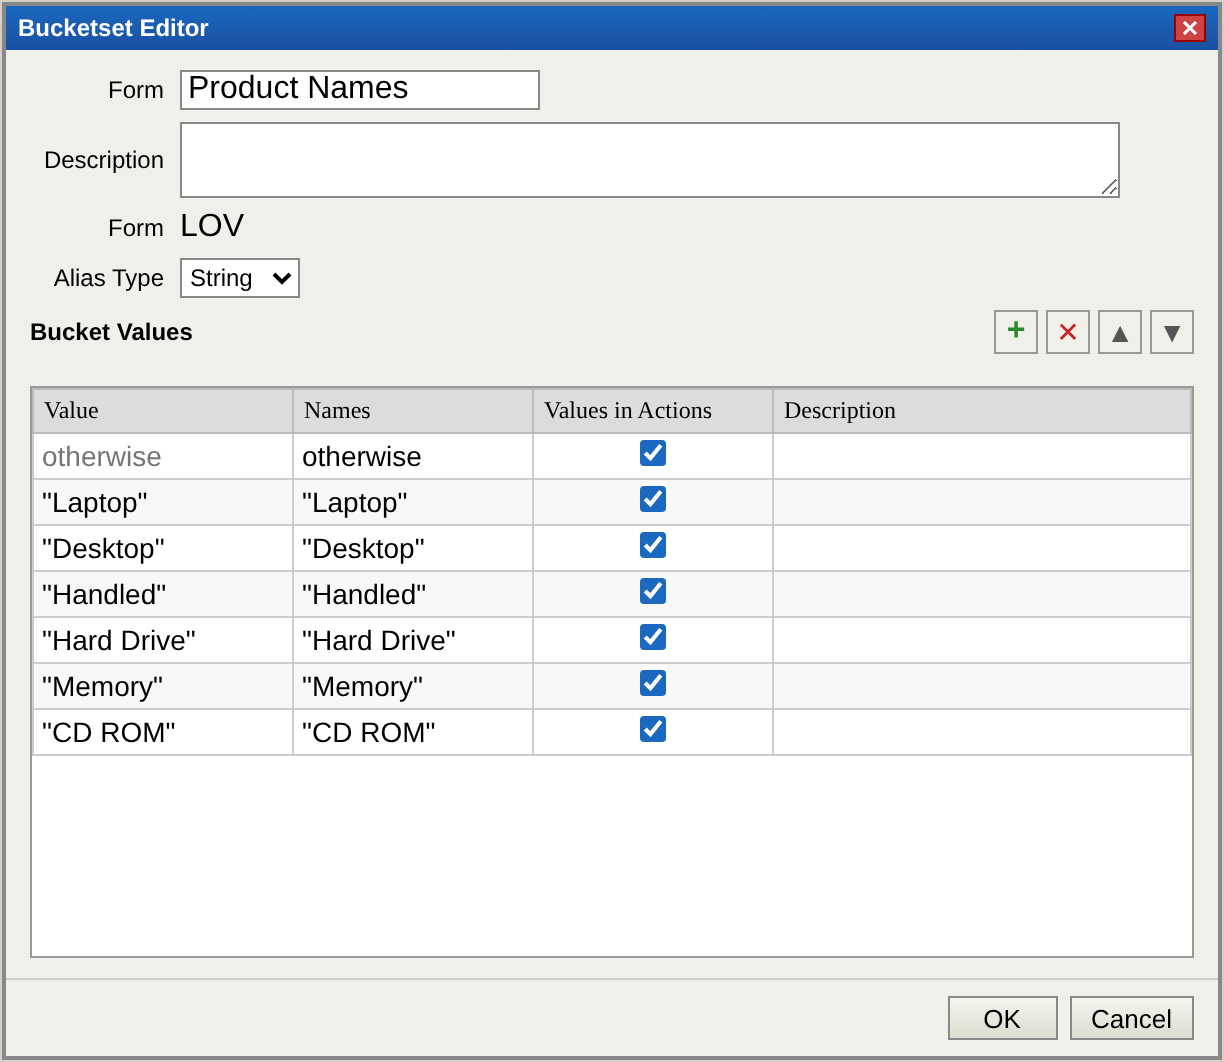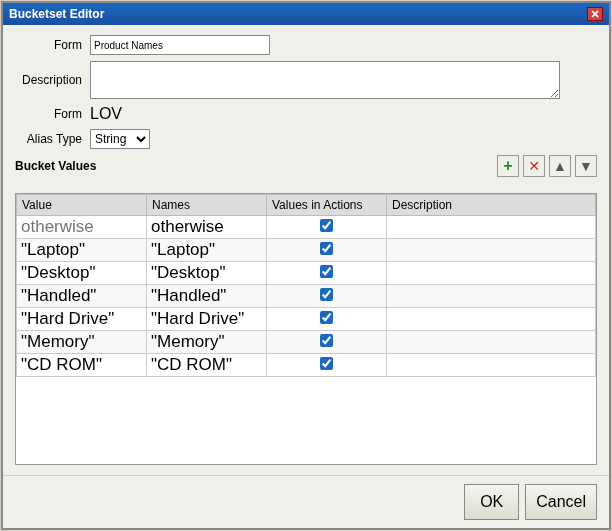--- a/index.html
+++ b/index.html
@@ -62,21 +62,21 @@
       width: 75px;
       text-align: right;
       padding-right: 8px;
       font-size: 12px;
       color: #000;
     }
     .form-input {
       height: 20px;
       border: 1px solid #888;
       background: white;
-      font-size: 10px;
+      font-size: 16px;
       padding: 1px 3px;
     }
     .name-input { width: 180px; }
     .desc-input { width: 470px; height: 38px; }
     .form-value {
       font-size: 16px;
     }
     .data-type-select {
       height: 20px;
       font-size: 12px;
@@ -136,38 +136,39 @@
     }
     thead tr {
       background: #dcdcdc;
     }
     thead th {
       border: 1px solid #bbb;
       padding: 3px 5px;
       text-align: left;
       font-weight: normal;
       font-size: 12px;
+      font-family: Liberation Serif, serif;
     }
     tbody tr {
       background: white;
     }
     tbody tr:nth-child(even) {
       background: #f8f8f8;
     }
     tbody td {
       border: 1px solid #ccc;
       padding: 2px 4px;
       height: 22px;
     }
     .cell-input {
       width: 100%;
       height: 18px;
       border: none;
       background: transparent;
-      font-size: 17px;
+      font-size: 14px;
       font-family: Arial, sans-serif;
       outline: none;
       color: #000;
     }
     .cell-input.placeholder {
       color: #999;
     }
     .cell-checkbox-td {
       text-align: center;
     }
@@ -178,25 +179,25 @@
     }
     .dialog-footer {
       display: flex;
       justify-content: flex-end;
       align-items: center;
       padding: 8px 12px;
       gap: 6px;
       border-top: 1px solid #ccc;
     }
     .footer-btn {
-      height: 36px;
+      height: 22px;
       min-width: 55px;
       border: 1px solid #888;
       background: linear-gradient(to bottom, #f5f5f0, #dcdcd0);
-      font-size: 16px;
+      font-size: 13px;
       cursor: pointer;
       padding: 0 10px;
     }
     .col-value { width: 130px; }
     .col-alias { width: 120px; }
     .col-allowed { width: 120px; }
     .col-desc { width: auto; }
   </style>
 </head>
 <body>

